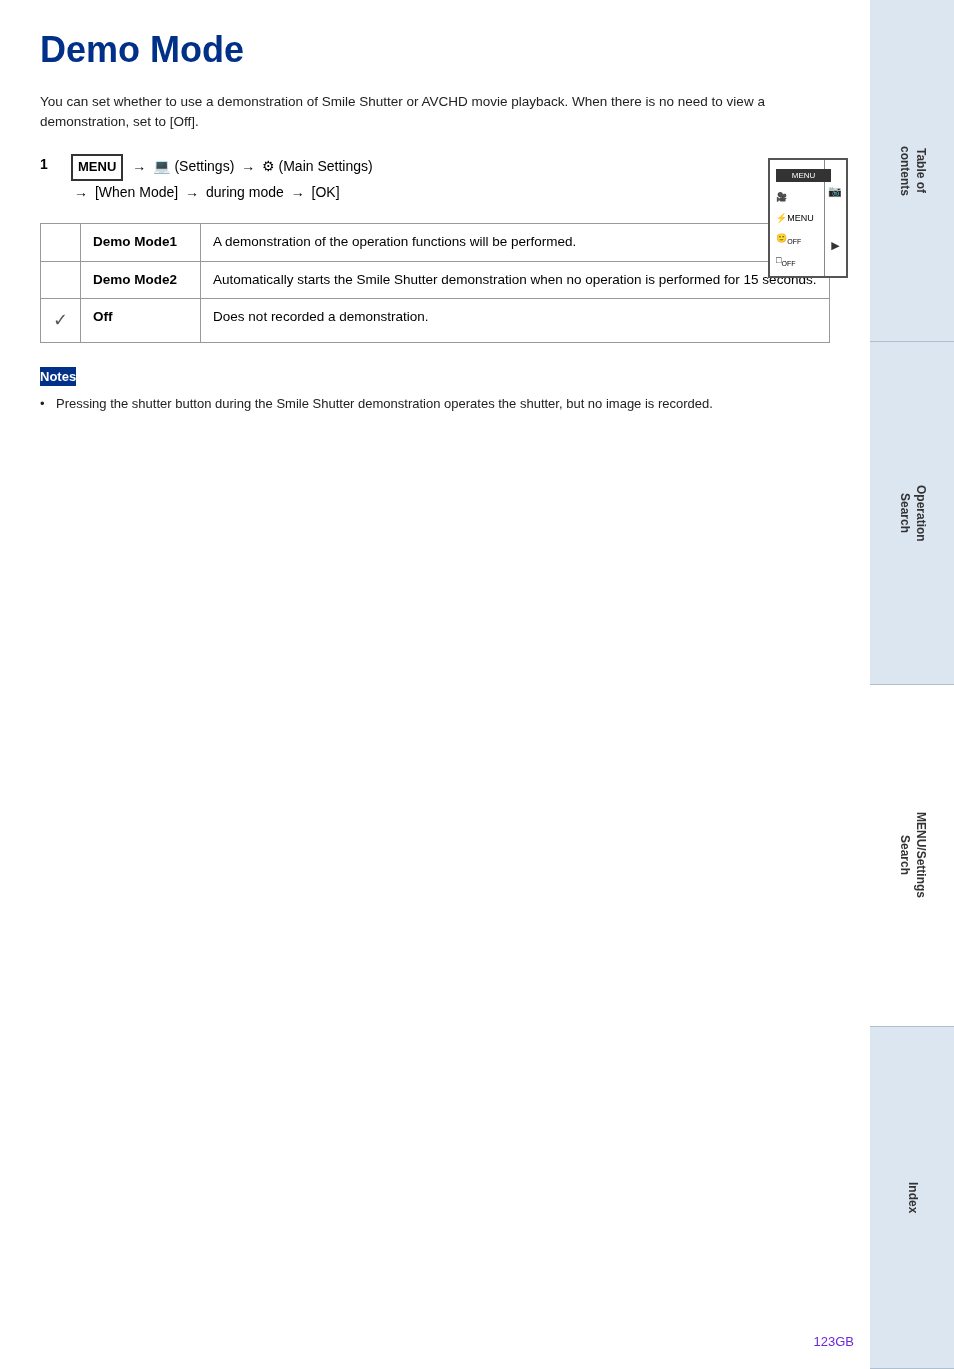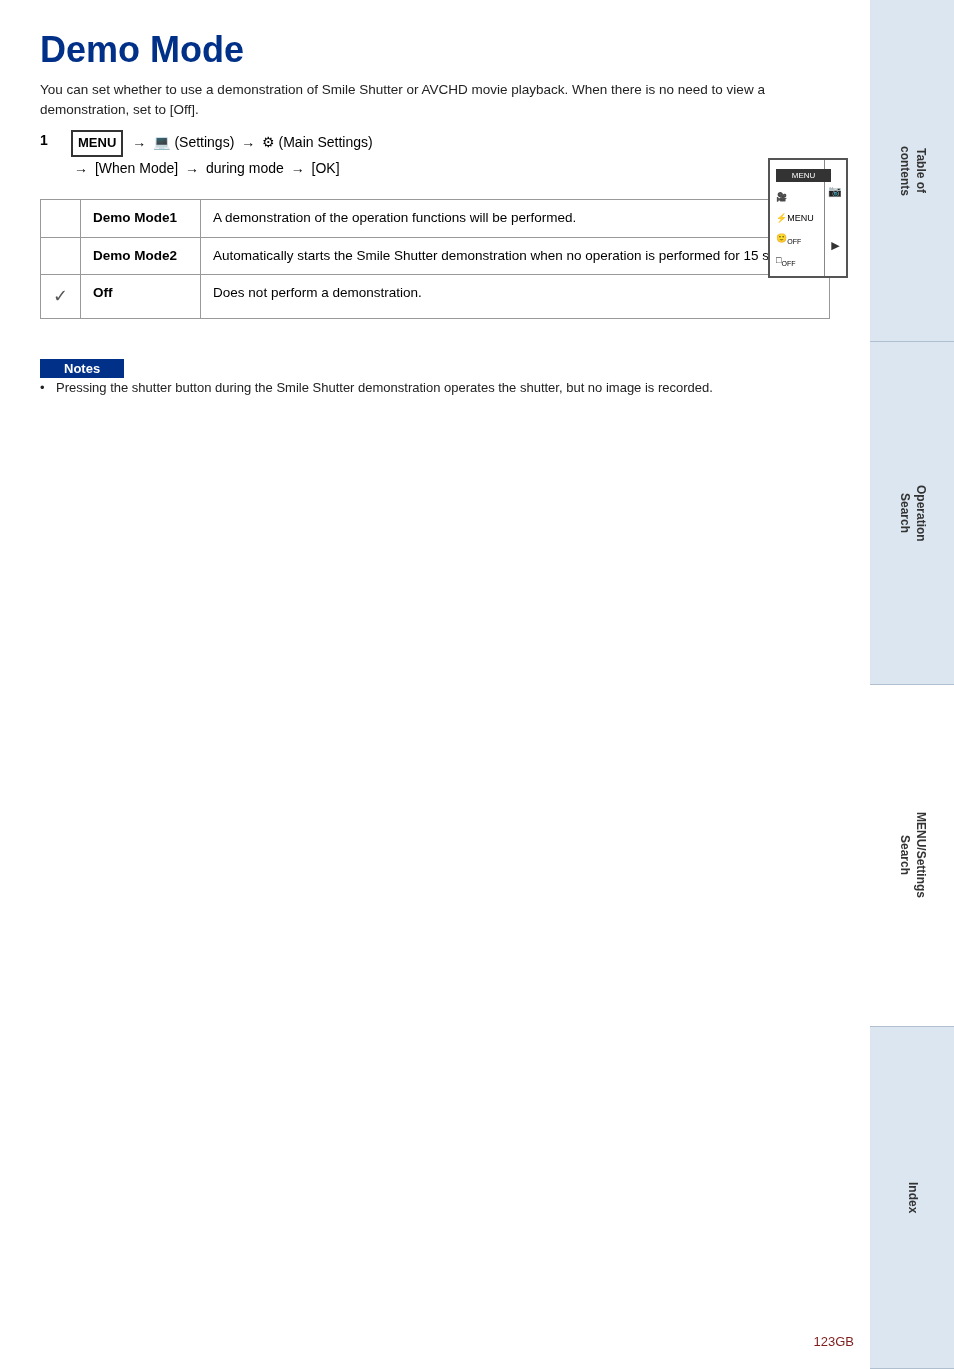--- a/index.html
+++ b/index.html
@@ -28,28 +28,28 @@
       width: 870px;
       height: 1369px;
       background: #fff;
       padding: 30px 40px 40px 40px;
     }
 
     .page-title {
       font-size: 36px;
       font-weight: bold;
       color: #003087;
-      margin-bottom: 10px;
+      margin-bottom: 22px;
       line-height: 1.1;
     }
 
     .intro-text {
       font-size: 13.5px;
       line-height: 1.5;
-      margin-bottom: 10px;
+      margin-bottom: 22px;
       color: #222;
     }
 
     .instruction-block {
       display: flex;
       align-items: flex-start;
       margin-bottom: 20px;
       gap: 10px;
     }
 
@@ -79,21 +79,21 @@
 
     .arrow {
       font-size: 14px;
       margin: 0 3px;
     }
 
     
     .demo-table {
       width: 100%;
       border-collapse: collapse;
-      margin-bottom: 40px;
+      margin-bottom: 24px;
       font-size: 13.5px;
       border-radius: 25px;
     }
 
     .demo-table td {
       border: 1px solid #999;
       padding: 8px 12px;
       vertical-align: top;
       line-height: 1.5;
     }
@@ -115,22 +115,22 @@
       font-weight: bold;
     }
 
     
     .notes-label {
       display: inline-block;
       background: #003087;
       color: #fff;
       font-size: 13px;
       font-weight: bold;
-      padding: 2px 24px;
-      margin-bottom: 0;
+      padding: 2px 0;
+      margin-bottom: 8px;
     }
 
     .notes-list {
       list-style: none;
       padding: 0;
     }
 
     .notes-list li {
       font-size: 13px;
       line-height: 1.5;
@@ -180,21 +180,21 @@
       background: #fff;
       border-left: none;
     }
 
     
     .page-number {
       position: absolute;
       bottom: 20px;
       right: 100px;
       font-size: 13px;
-      color: #7f1d1d;
+      color: #6d28d9;
     }
 
     
     .camera-menu {
       position: absolute;
       top: 158px;
       right: 22px;
       width: 80px;
       height: 120px;
       border: 2px solid #555;
@@ -302,21 +302,21 @@
           <td>A demonstration of the operation functions will be performed.</td>
         </tr>
         <tr>
           <td class="check-cell" style="font-size: 18px; color: rgb(85, 85, 85);"></td>
           <td class="mode-cell">Demo Mode2</td>
           <td>Automatically starts the Smile Shutter demonstration when no operation is performed for 15 seconds.</td>
         </tr>
         <tr>
           <td class="check-cell" style="font-size: 18px; color: rgb(85, 85, 85);">✓</td>
           <td class="mode-cell">Off</td>
-          <td>Does not perform a demonstration.</td>
+          <td>Does not recorded a demonstration.</td>
         </tr>
       </tbody>
   </table>
 
   <div>
     <div class="notes-label">Notes</div>
     <ul class="notes-list" id="notes-list">
     <li>Pressing the shutter button during the Smile Shutter demonstration operates the shutter, but no image is recorded.</li>
       </ul>
   </div>

